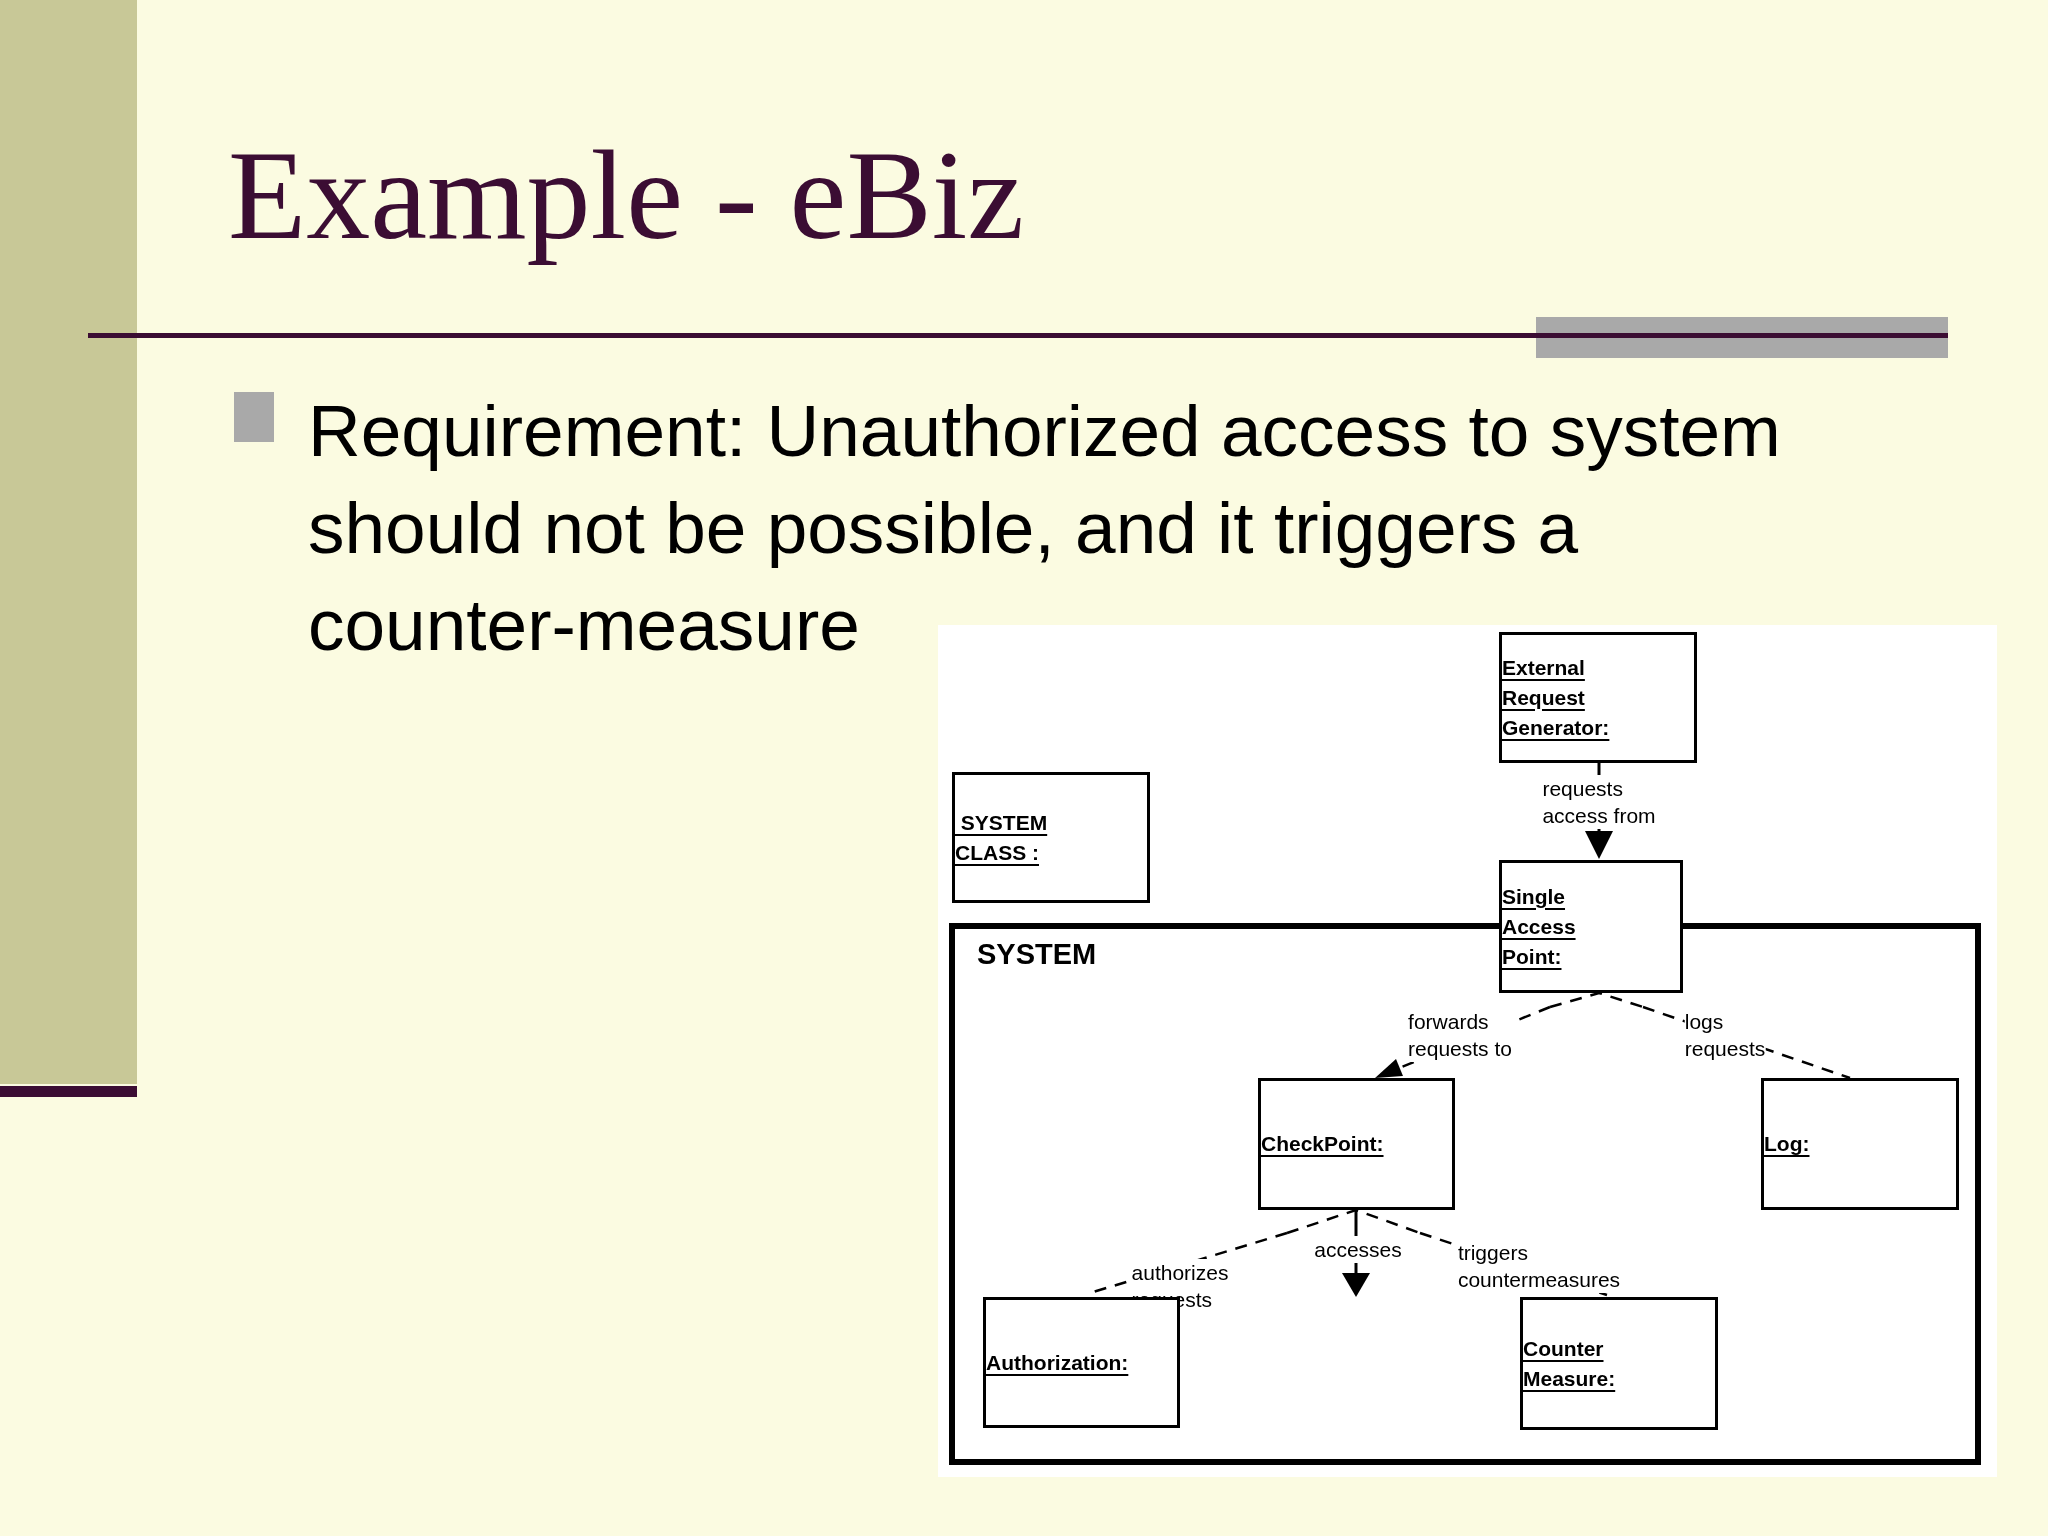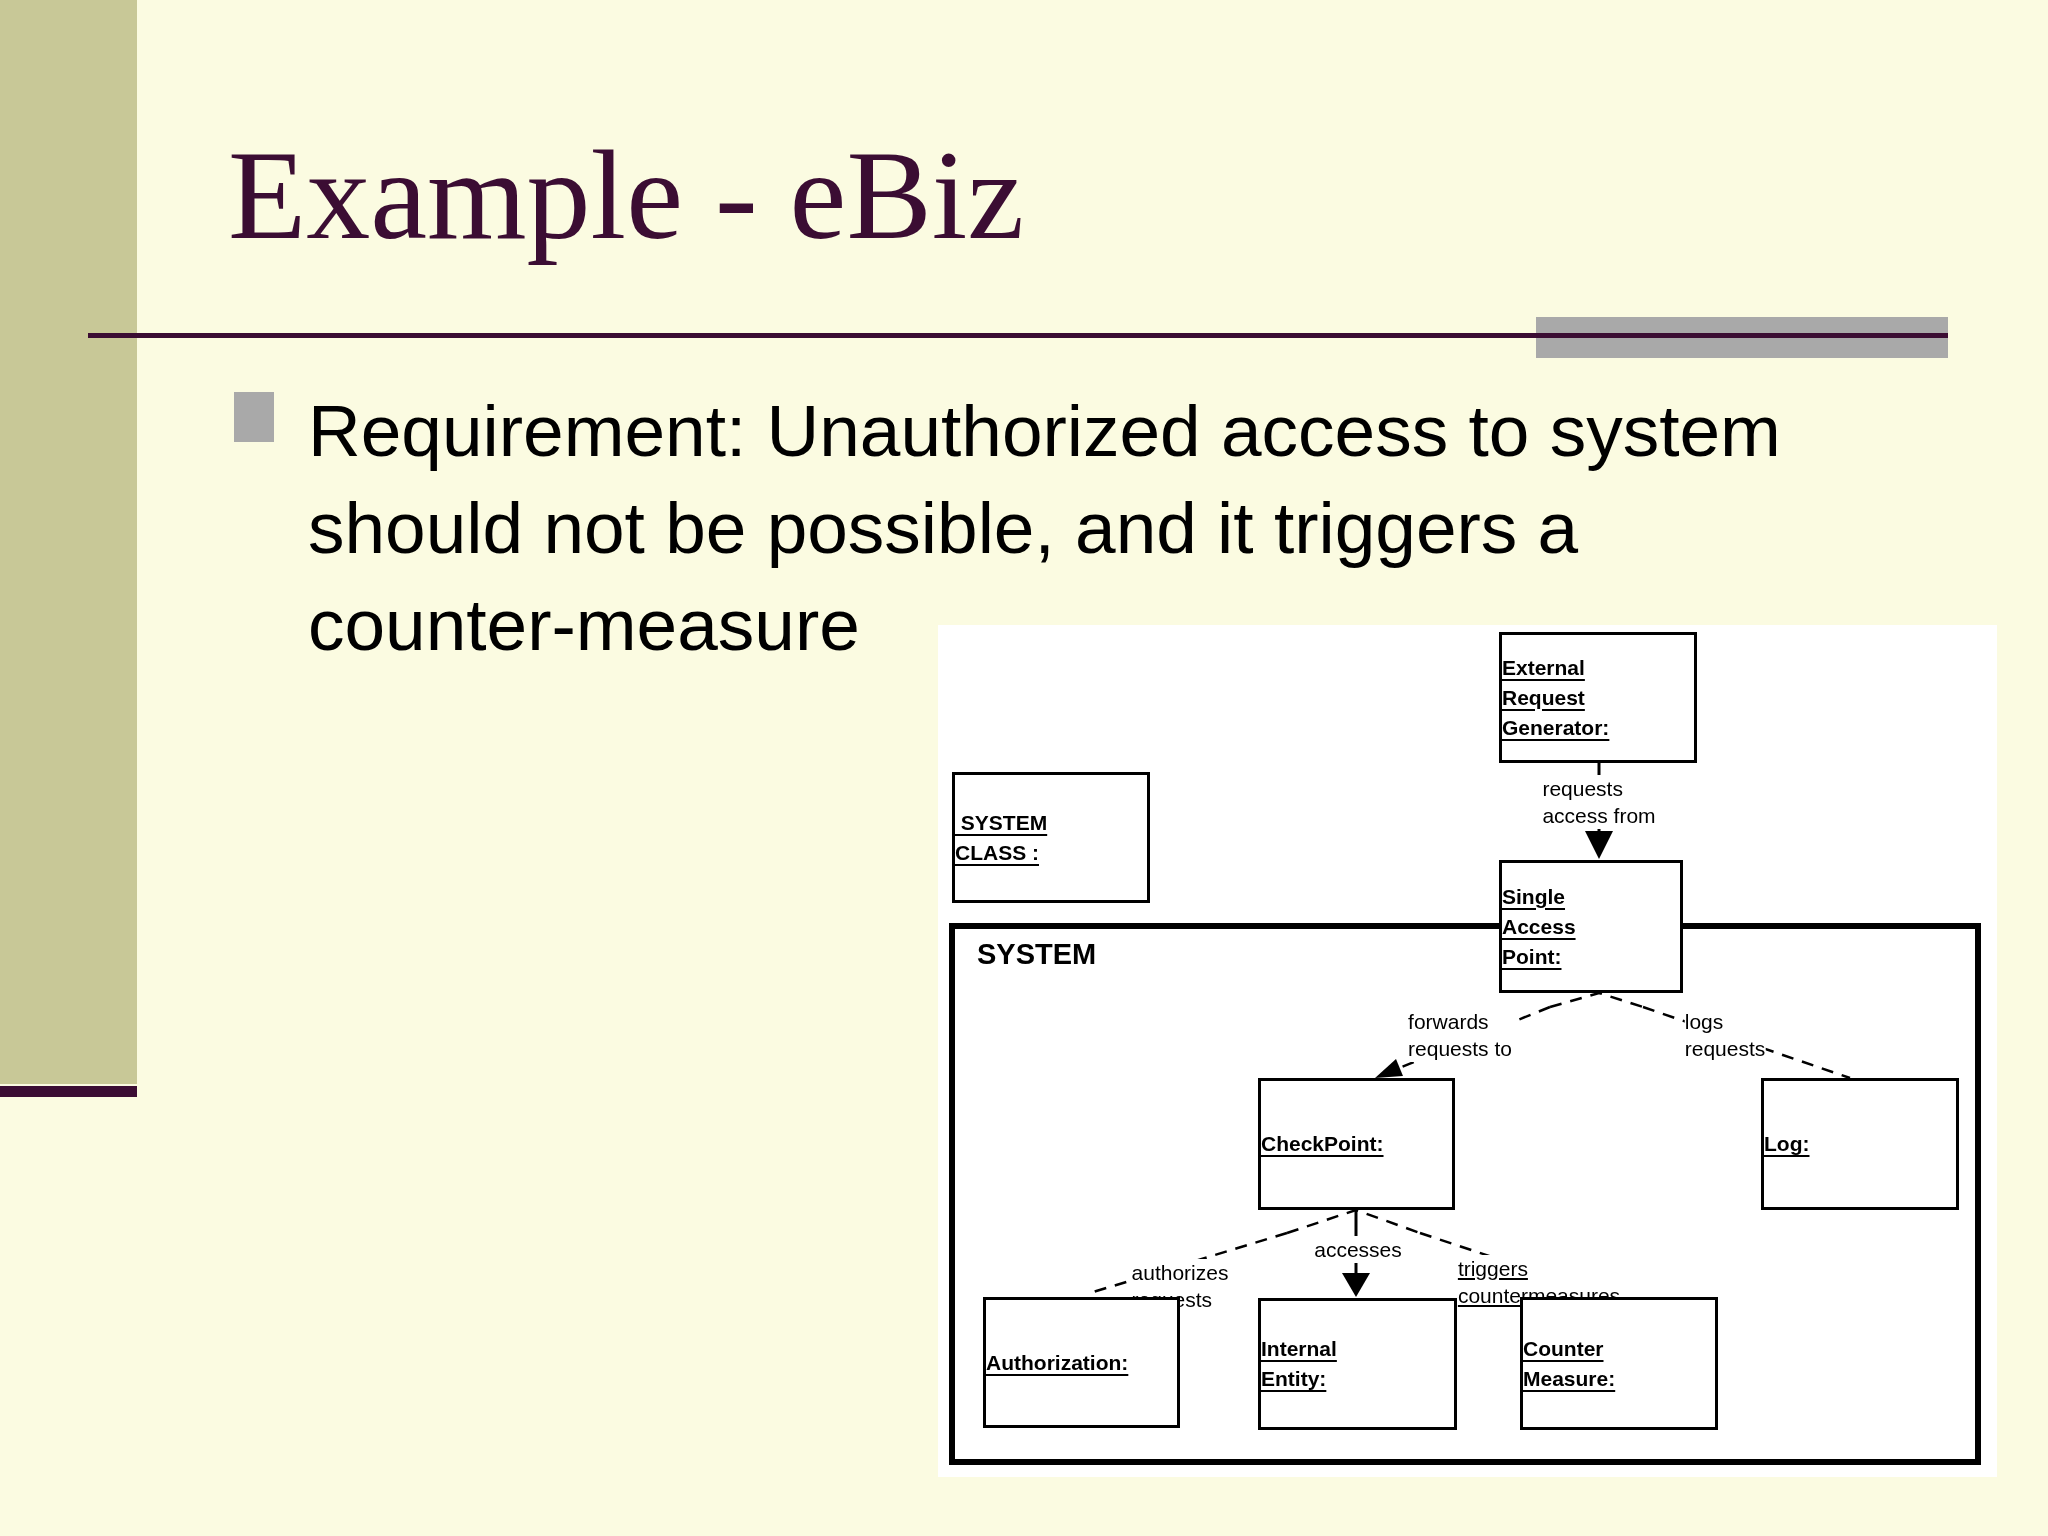--- a/index.html
+++ b/index.html
@@ -110,21 +110,21 @@
       <div>logs</div>
       <div>requests</div>
     </div>
     <div class="edge-label" style="left:242px; top:602px;margin-top:32px;">
       <div>authorizes</div>
       <div>requests</div>
     </div>
     <div class="edge-label" style="left:420px; top:611px;">
       <div>accesses</div>
     </div>
-    <div class="edge-label" style="left:601px; top:630px;text-decoration:underline;">
+    <div class="edge-label" style="left:601px; top:614px;">
       <div>triggers</div>
       <div>countermeasures</div>
     </div>
 
     <div class="container-box"></div>
     <div class="system-label">SYSTEM</div>
 
     <div class="node n-erg">
       <div class="bl">External</div>
       <div class="bl">Request</div>
@@ -141,23 +141,19 @@
     </div>
     <div class="node n-cp">
       <div class="bl">CheckPoint:</div>
     </div>
     <div class="node n-au">
       <div class="bl">Authorization:</div>
     </div>
     <div class="node n-log">
       <div class="bl">Log:</div>
     </div>
-    <div class="node n-ie">
-      <div class="bl">Internal</div>
-      <div class="bl">Entity:</div>
-    </div>
     <div class="node n-cm">
       <div class="bl">Counter</div>
       <div class="bl">Measure:</div>
     </div>
 
   </div>
 </div>
 
 </body></html>

